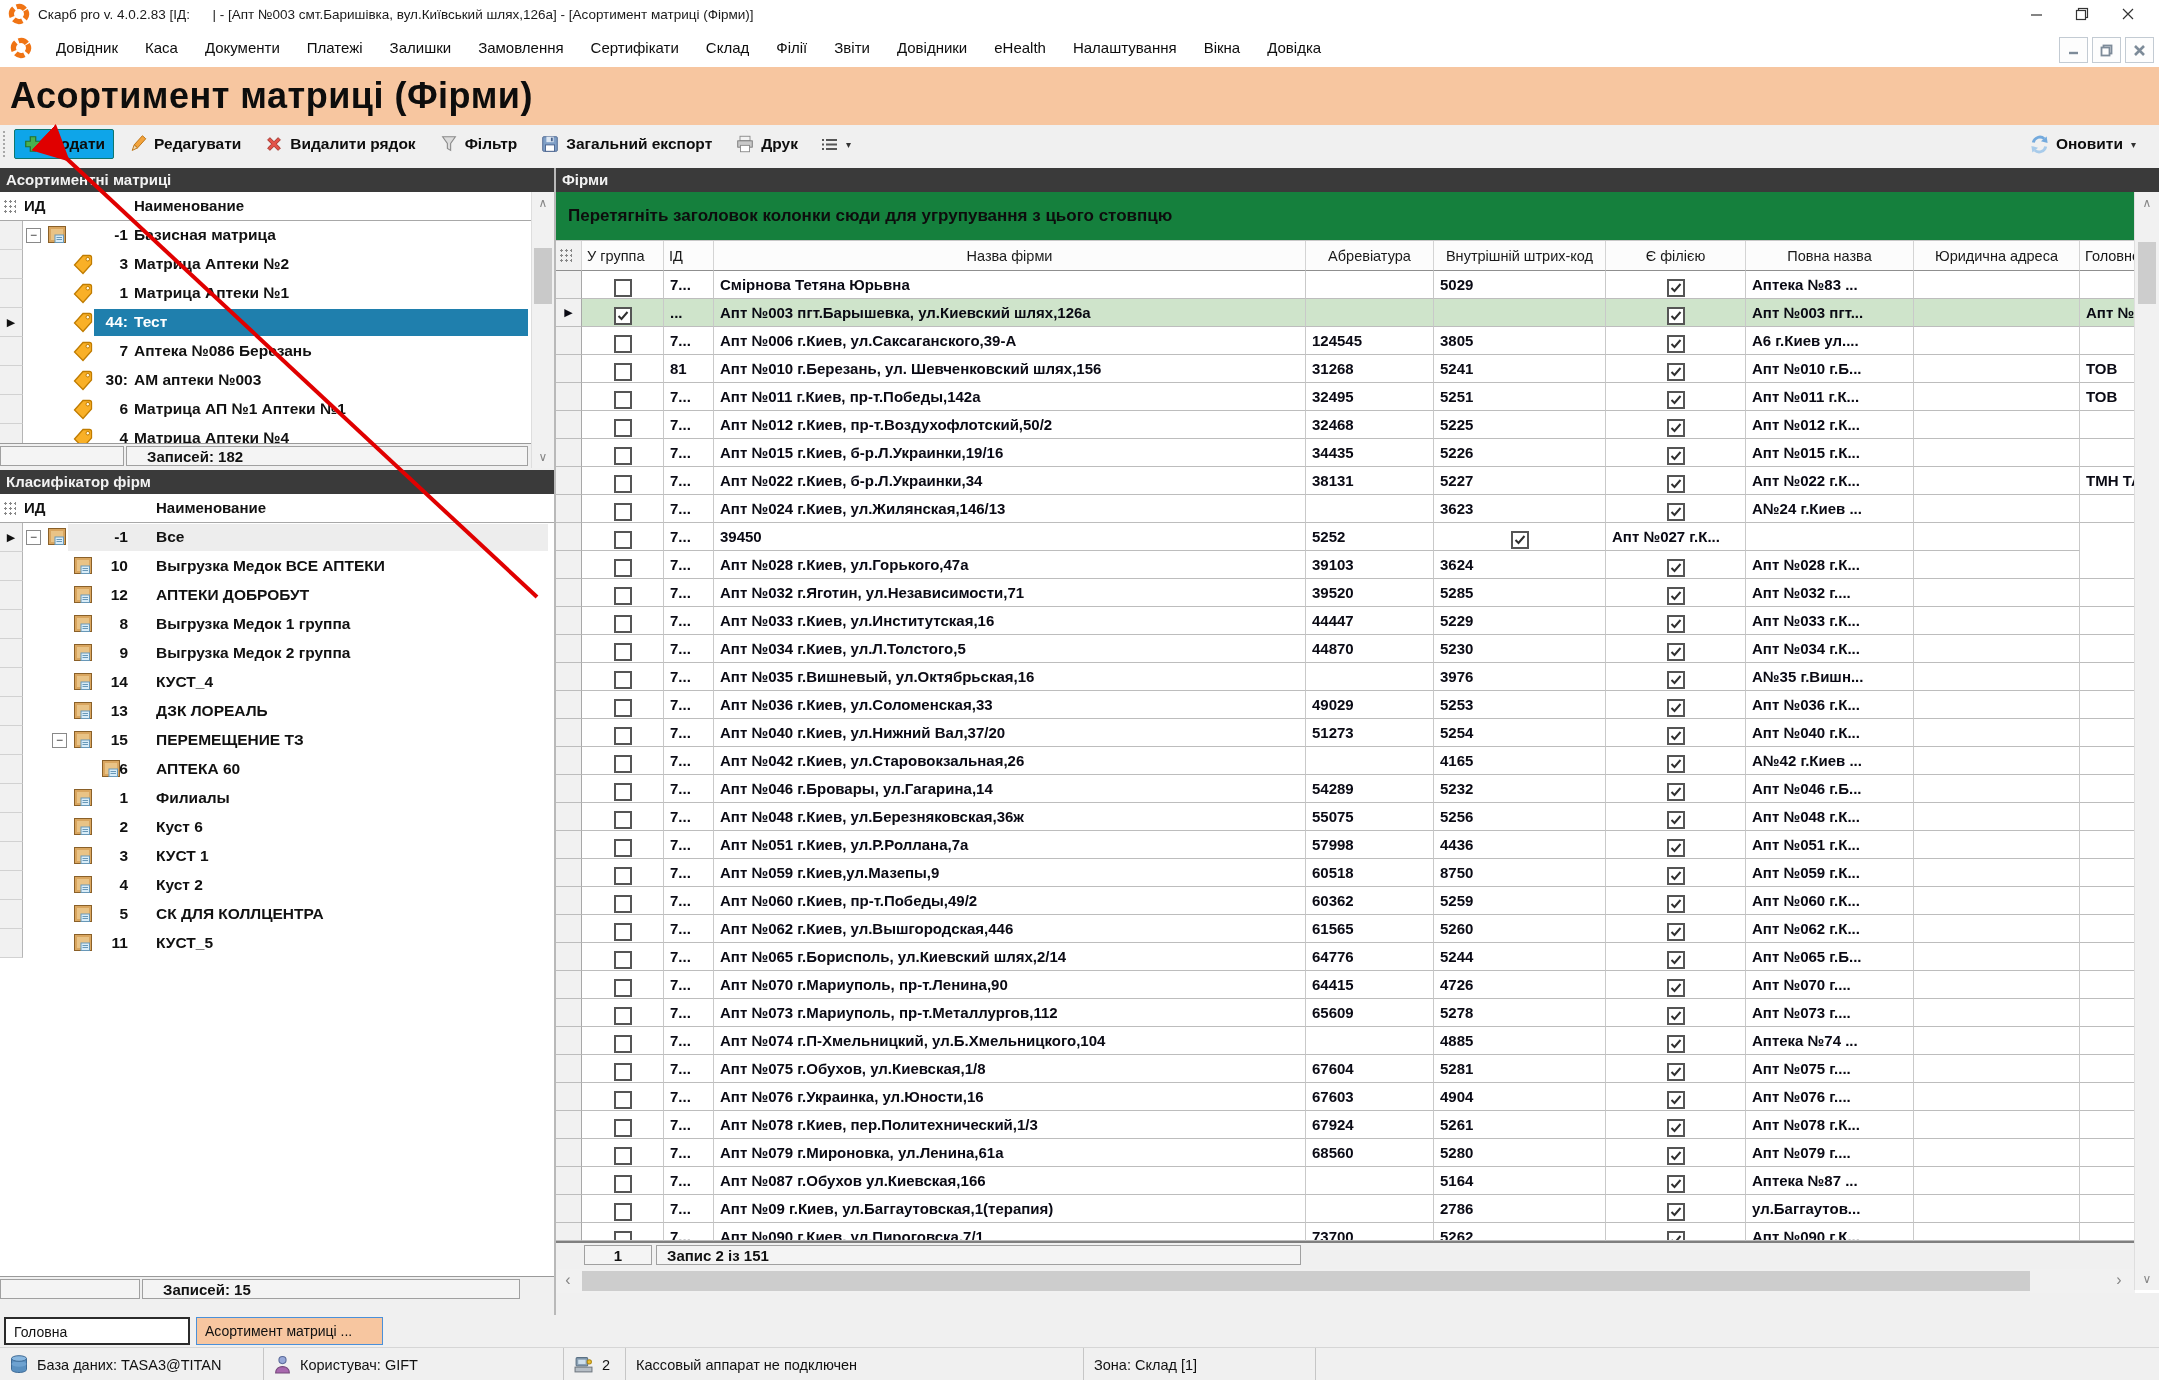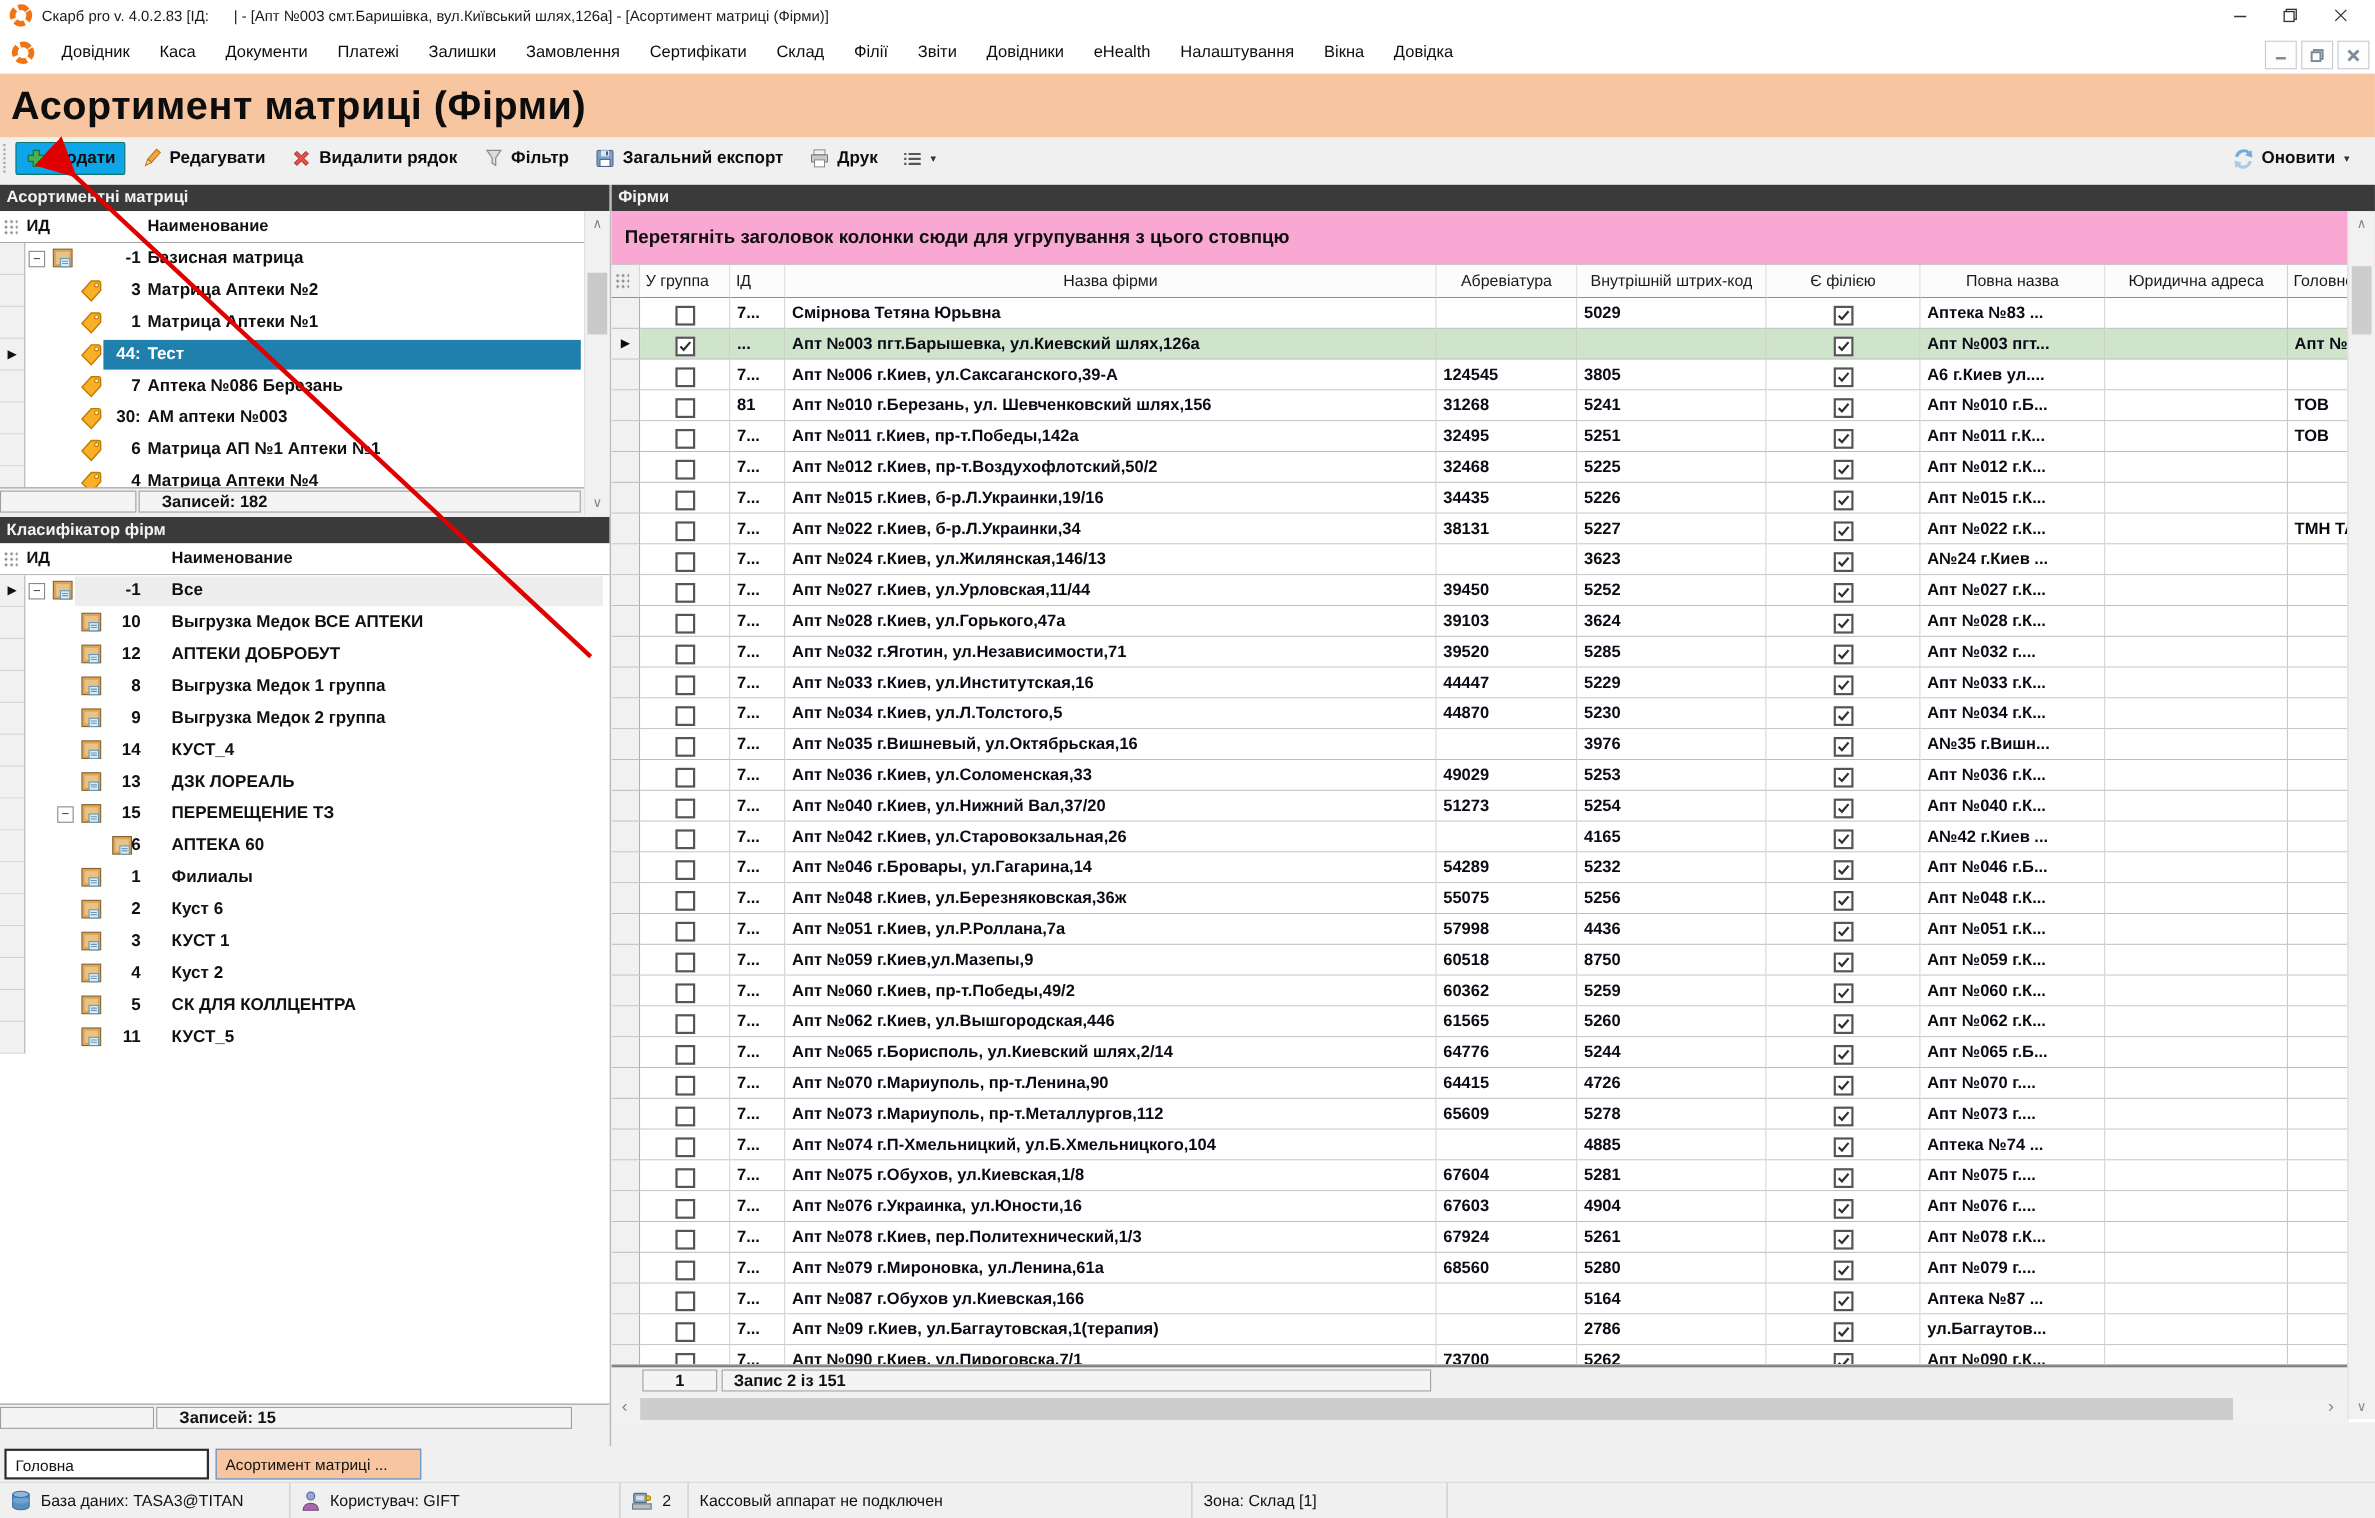--- a/index.html
+++ b/index.html
@@ -54,21 +54,21 @@
   .wh{color:#fff;}
   .recbar{position:relative;height:26px;background:#f0f0f0;border-top:1px solid #9a9a9a;flex:none;}
   .recbox{position:absolute;top:2px;height:20px;border:1px solid #a0a0a0;background:#f4f4f4;font-size:15px;font-weight:bold;line-height:20px;padding-left:20px;box-sizing:border-box;}
   .fillerwhite{flex:1;background:#fff;}
   .strip{height:12px;background:#f0f0f0;flex:none;}
   
   .p1scroll{position:absolute;right:0;top:24px;width:22px;height:276px;background:#f1f1f1;border-left:1px solid #dedede;z-index:3;}
   .sarrow{position:absolute;left:0;width:22px;height:22px;color:#868686;font-size:12px;text-align:center;line-height:22px;}
   .p1thumb{position:absolute;left:2px;top:56px;width:18px;height:56px;background:#c9c9c9;}
   
-  .groupby{height:48px;background:#f9a8d4;border-bottom:1px solid #c9c9c9;flex:none;display:flex;align-items:center;}
+  .groupby{height:48px;background:#15803d;border-bottom:1px solid #c9c9c9;flex:none;display:flex;align-items:center;}
   .groupby span{margin-left:12px;font-size:17px;font-weight:bold;color:#0d0d0d;}
   .grid{display:grid;grid-template-columns:26px 82px 50px 592px 128px 172px 140px 168px 166px 55px;width:1579px;flex:none;}
   .hcell{position:relative;height:30px;background:#fcfcfc;border-right:1px solid #d4d4d4;border-bottom:1px solid #8f8f8f;font-size:14.5px;color:#1a1a1a;text-align:center;line-height:30px;overflow:hidden;white-space:nowrap;box-sizing:border-box;}
   .hcell.left{text-align:left;padding-left:5px;}
   .hcell.corner{background:#f1f1f1;}
   .rowsarea{position:relative;width:1579px;height:970px;background:#fff;overflow:hidden;flex:none;}
   .cell{position:relative;height:28px;border-right:1px solid #c9c9c9;border-bottom:1px solid #bdbdbd;font-size:15px;font-weight:bold;color:#0a0a14;line-height:27px;padding-left:6px;white-space:nowrap;overflow:hidden;box-sizing:border-box;background:#fff;}
   .cell.ctr{text-align:center;padding-left:0;}
   .cell.mk{background:#f1f1f1;border-right:1px solid #a8a8a8;padding-left:0;text-align:center;font-size:11px;font-weight:normal;}
   .rsel .cell{background:#cfe4cb;}
@@ -710,21 +710,20 @@
                   <polyline points="1.5,5.5 4.5,8.5 10.5,1.5" fill="none" stroke="#2f2f2f" stroke-width="2"></polyline>
                 </svg></div></div>
             <div class="cell">А№24 г.Киев ...</div>
             <div class="cell"></div>
             <div class="cell"></div>
           </div>
           <div class="grid">
             <div class="cell mk"></div>
             <div class="cell ctr"><div class="cb"></div></div>
             <div class="cell">7...</div>
-            <div class="cell">Апт №027 г.Киев, ул.Урловская,11/44</div>
             <div class="cell">39450</div>
             <div class="cell">5252</div>
             <div class="cell ctr"><div class="cb"><svg width="12" height="12" viewBox="0 0 12 11">
                   <polyline points="1.5,5.5 4.5,8.5 10.5,1.5" fill="none" stroke="#2f2f2f" stroke-width="2"></polyline>
                 </svg></div></div>
             <div class="cell">Апт №027 г.К...</div>
             <div class="cell"></div>
             <div class="cell"></div>
           </div>
           <div class="grid">

